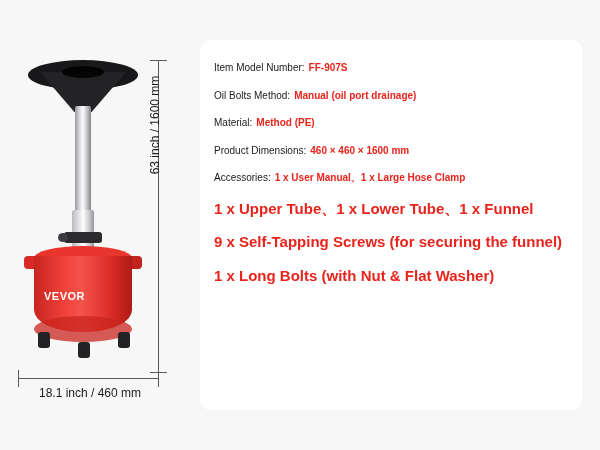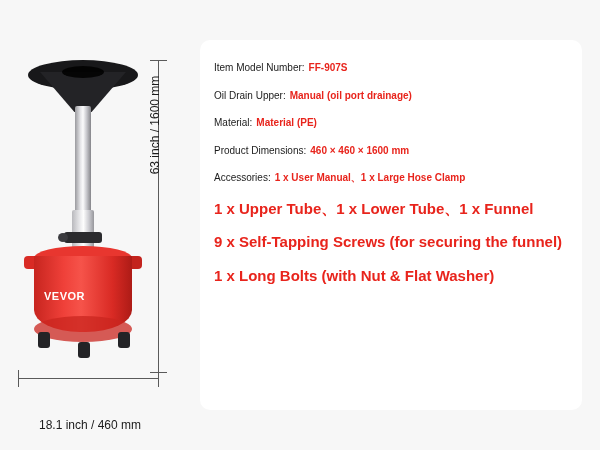--- a/index.html
+++ b/index.html
@@ -226,21 +226,20 @@
 
   .dim-h-label {
     position: absolute;
     left: 10px;
     top: 386px;
     width: 160px;
     text-align: center;
     font-size: 12px;
     color: #1b1b1b;
     white-space: nowrap;
-    margin-top: 32px;
   }
 
   
   .spec-card {
     position: absolute;
     left: 200px;
     top: 40px;
     width: 382px;
     height: 370px;
     background: #ffffff;
@@ -313,25 +312,25 @@
     <div class="dim-h-label">18.1 inch / 460 mm</div>
   </div>
 
   <div class="spec-card">
 
     <div class="spec-row">
       <span class="spec-label">Item Model Number:</span><span class="spec-value">FF-907S</span>
     </div>
 
     <div class="spec-row">
-      <span class="spec-label">Oil Drain Upper:</span><span class="spec-value">Manual (oil port drainage)</span>
-    </div>
-
-    <div class="spec-row">
-      <span class="spec-label">Material:</span><span class="spec-value">Material (PE)</span>
+      <span class="spec-label">Oil Bolts Method:</span><span class="spec-value">Manual (oil port drainage)</span>
+    </div>
+
+    <div class="spec-row">
+      <span class="spec-label">Material:</span><span class="spec-value">Method (PE)</span>
     </div>
 
 
     <div class="spec-row">
       <span class="spec-label">Product Dimensions:</span><span class="spec-value">460 × 460 × 1600 mm</span>
     </div>
 
     <div class="spec-row">
       <span class="spec-label">Accessories:</span><span class="spec-value">1 x User Manual、1 x Large Hose Clamp</span>
     </div>

